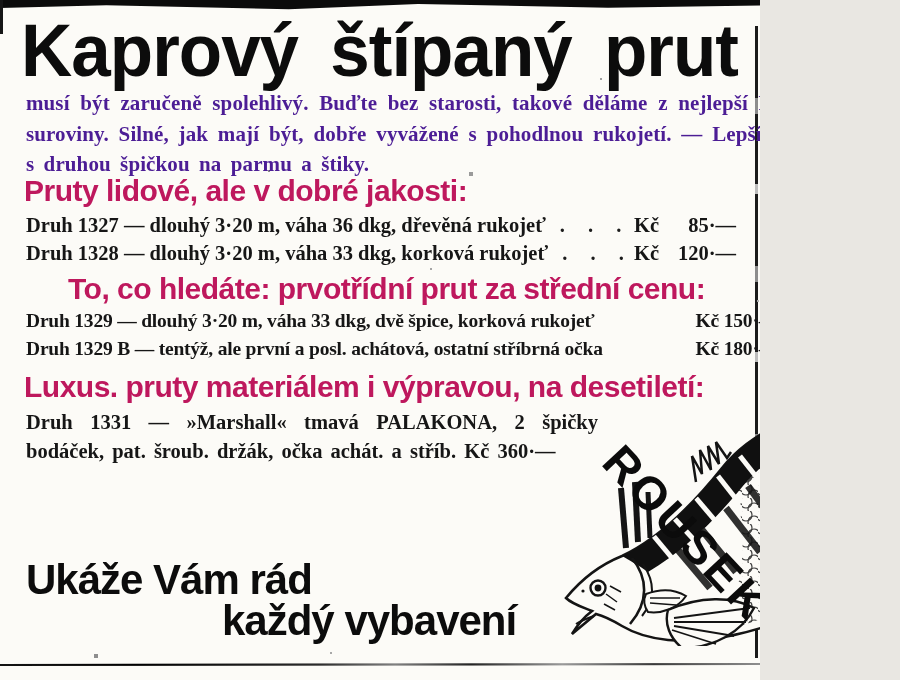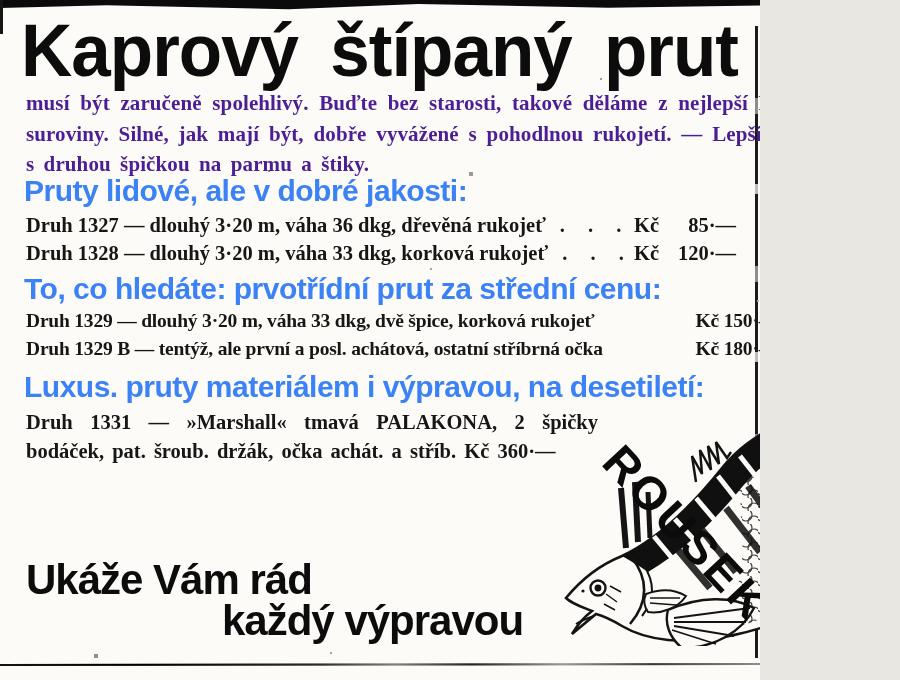--- a/index.html
+++ b/index.html
@@ -41,23 +41,23 @@
   
   .intro{
     position:absolute;top:88px;left:26px;width:852px;margin:0;
     font:700 21px/30.5px "Liberation Serif","DejaVu Serif",serif;
     text-align:justify;letter-spacing:.1px;word-spacing:4px;color:#4c1d95;
   }
   
   .h2{
     position:absolute;left:24px;margin:0;
     font:700 30px/31px "Liberation Sans","DejaVu Sans",sans-serif;
-    letter-spacing:-.5px;color:#3b82f6;
-  }
-  .h2a{top:175px;} .h2b{top:273px;} .h2c{top:371px;}
+    letter-spacing:-.5px;color:#be185d;
+  }
+  .h2a{top:175px;} .h2b{top:273px;margin-left:44px;} .h2c{top:371px;}
   
   .dotrow{
     position:absolute;left:26px;right:24px;display:flex;align-items:baseline;
     font:700 20.5px/26px "Liberation Serif","DejaVu Serif",serif;white-space:nowrap;color:#161616;text-align:right;
   }
   .row-1327{top:212px;} .row-1328{top:240px;}
   .dotrow .desc{flex:none;}
   .leader{flex:1;overflow:hidden;white-space:nowrap;letter-spacing:9px;margin:0 10px 0 14px;color:#1c1c1c;}
   .price{flex:none;width:102px;display:flex;justify-content:space-between;}
   
@@ -133,21 +133,21 @@
     <span class="desc">Druh 1329 B — tentýž, ale první a posl. achátová, ostatní stříbrná očka</span>
     <span class="price2"><span>Kč</span>&nbsp;<span>180·—</span></span>
   </div>
 
   <h2 class="h2 h2c">Luxus. pruty materiálem i výpravou, na desetiletí:</h2>
 
   <p class="p3 p-1331"><span>Druh 1331 — »Marshall« tmavá PALAKONA, 2 špičky bodáček, pat. šroub. držák, očka achát. a stříb.</span>&nbsp;<span class="price-inline"><span>Kč</span>&nbsp;<span>360·—</span></span></p>
 
 
   <p class="closing closing1">Ukáže Vám rád</p>
-  <p class="closing closing2">každý výpravou</p>
+  <p class="closing closing2">každý vybavení</p>
 
   <svg class="fish" viewBox="0 0 334 304" aria-hidden="true">
     <defs>
       <clipPath id="bodyclip">
         <path d="M 16,256 C 34,234 52,222 72,214 C 106,198 140,166 172,126 C 190,104 208,94 227,82 L 233,76 C 240,54 246,32 257,14 C 262,32 276,42 292,50 C 281,60 273,66 270,74 C 282,78 292,84 300,94 C 286,96 270,102 257,110 C 287,130 306,158 309,190 C 312,224 288,254 248,272 C 210,289 160,302 118,298 C 99,296 82,290 72,284 C 62,278 54,274 46,272 L 22,292 C 28,282 34,275 42,269 C 32,265 22,262 16,256 Z"></path>
       </clipPath>
       <pattern id="scales" width="16" height="13" patternUnits="userSpaceOnUse">
         <circle cx="4" cy="4" r="6" fill="none" stroke="#2a2a2a" stroke-width="1.2"></circle>
         <circle cx="12" cy="11" r="6" fill="none" stroke="#2a2a2a" stroke-width="1.2"></circle>
       </pattern>

